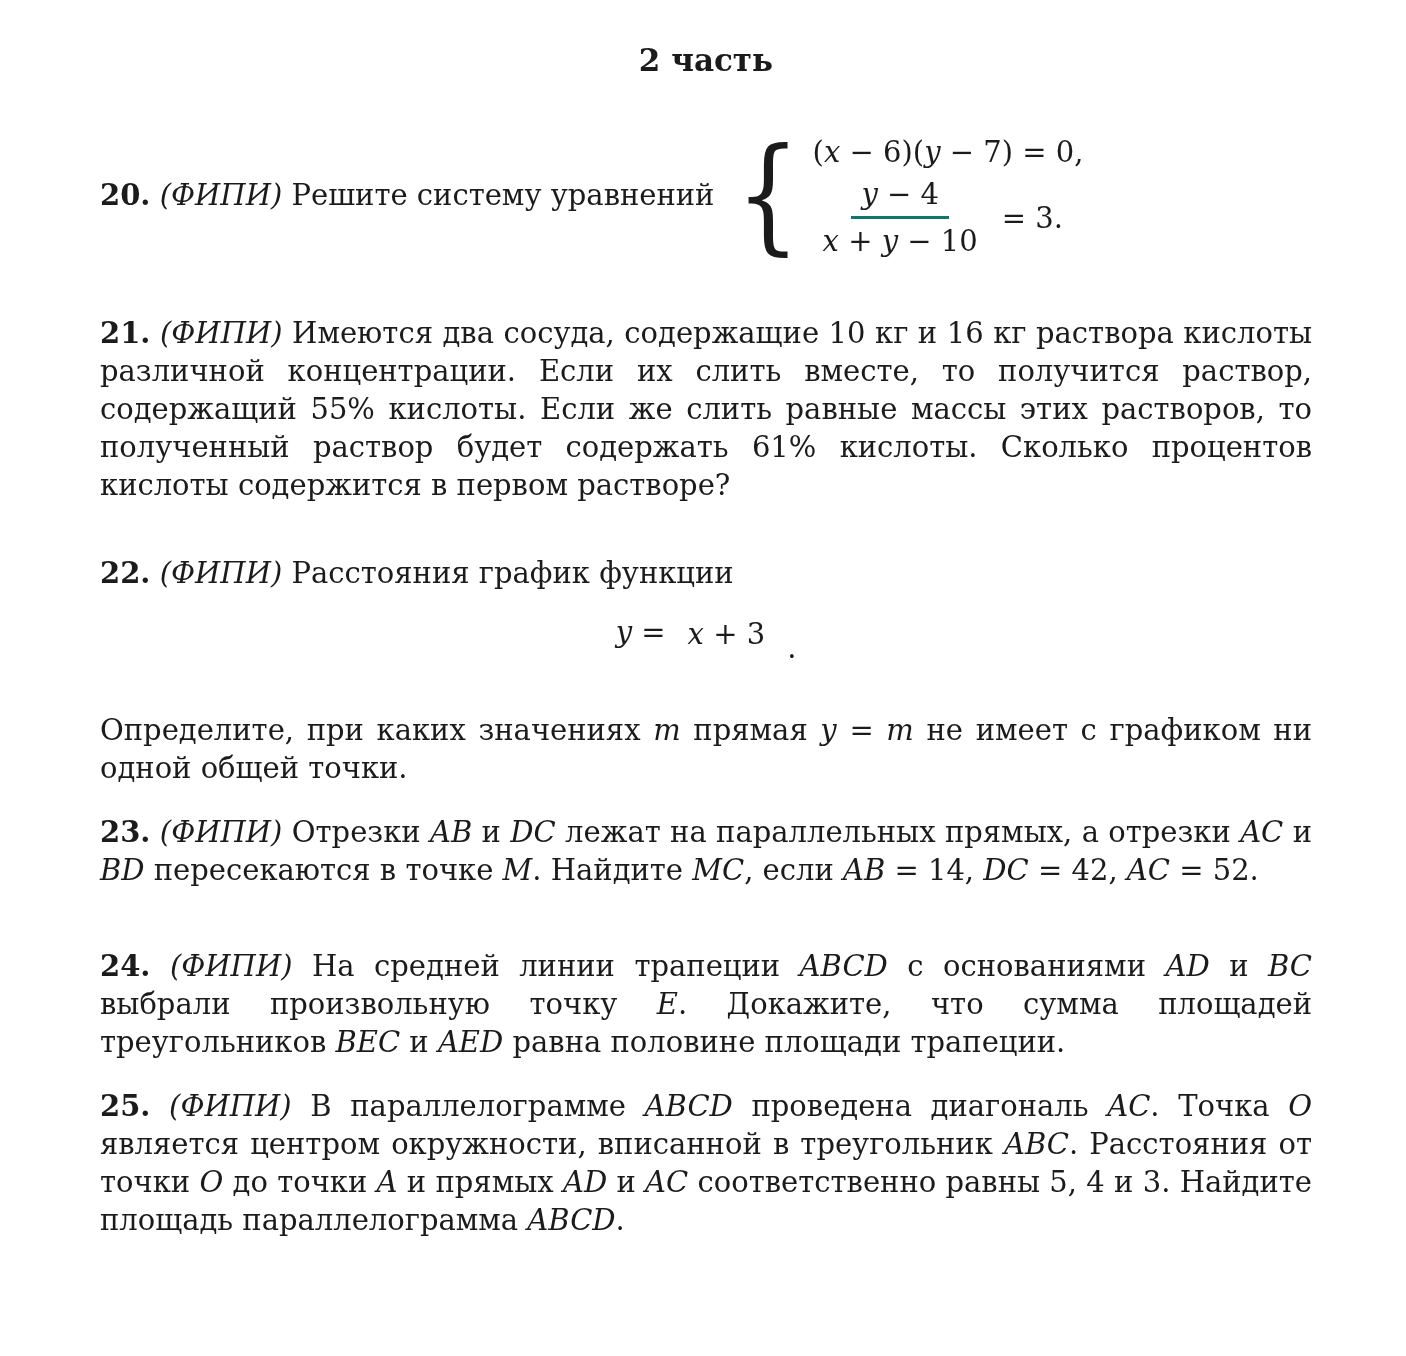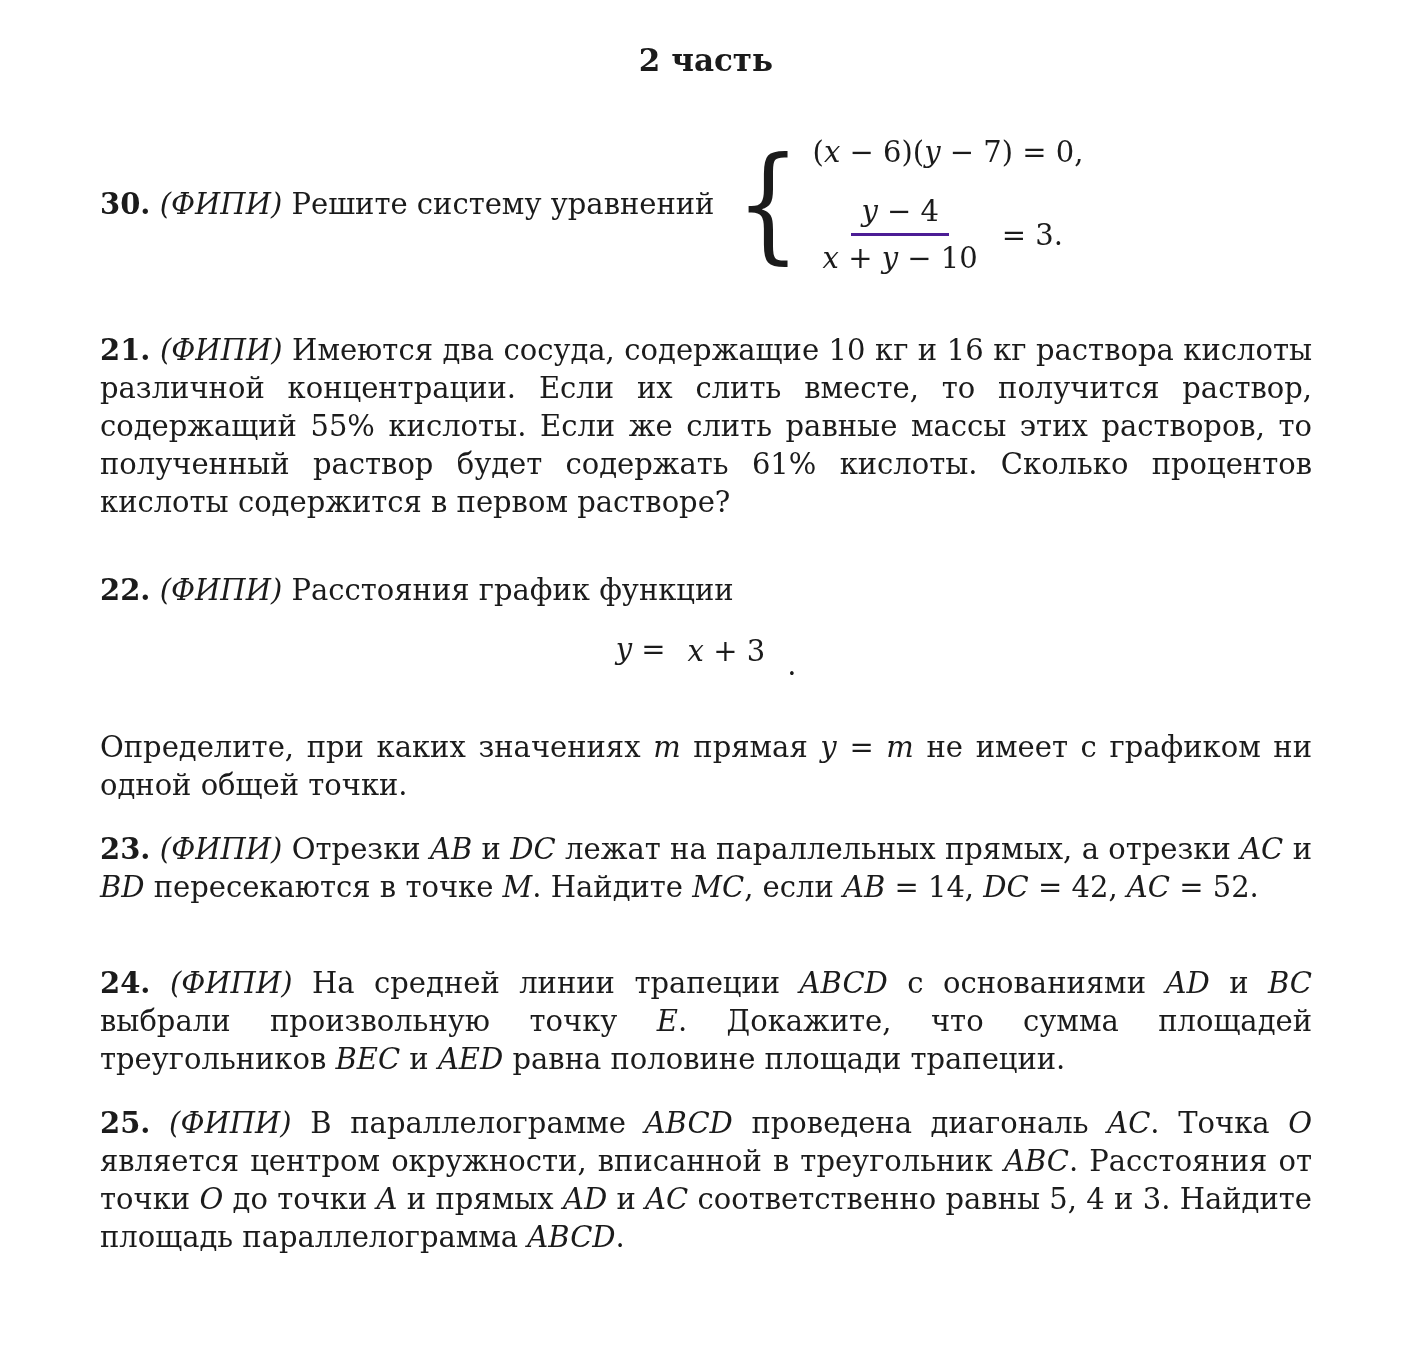--- a/index.html
+++ b/index.html
@@ -52,31 +52,31 @@
     font-size: 126px;
     line-height: 1.0;
     font-weight: 400;
     transform: scaleX(0.8);
     user-select: none;
   }
   .sys-rows {
     display: flex;
     flex-direction: column;
     align-items: flex-start;
-    gap: 24px;
+    gap: 7px;
     padding-top: 2px;
   }
   .sys-eq1 { line-height: 36px; }
   .sys-eq2 { display: flex; align-items: center; gap: 14px; }
 
   .frac { display: inline-flex; flex-direction: column; align-items: center; }
   .fnum {
     line-height: 34px;
     padding: 0 10px 5px;
-    border-bottom: 3px solid #4c1d95;
+    border-bottom: 3px solid #0f766e;
     text-align: left;
     white-space: nowrap;
   }
   .fden {
     line-height: 34px;
     padding: 5px 10px 0;
     text-align: center;
     white-space: nowrap;
   }
 
@@ -97,21 +97,21 @@
 </style>
 </head>
 <body>
 
 <div class="page">
 
   <div class="header">2 часть</div>
 
   <div class="p20-row">
     <p class="p20-intro">
-      <b class="pnum">30.</b>
+      <b class="pnum">20.</b>
       <i class="psrc">(ФИПИ)</i>
       <span><span class="seg-n">Решите систему уравнений</span></span>
     </p>
     <div class="system">
       <span class="brace">{</span>
       <div class="sys-rows">
         <div class="sys-eq1"><span class="seg-n">(</span><span class="seg-m">x</span><span class="seg-n"> − 6)(</span><span class="seg-m">y</span><span class="seg-n"> − 7) = 0,</span></div>
         <div class="sys-eq2">
           <span class="frac">
             <span class="fnum"><span class="seg-m">y</span><span class="seg-n"> − 4</span></span>

